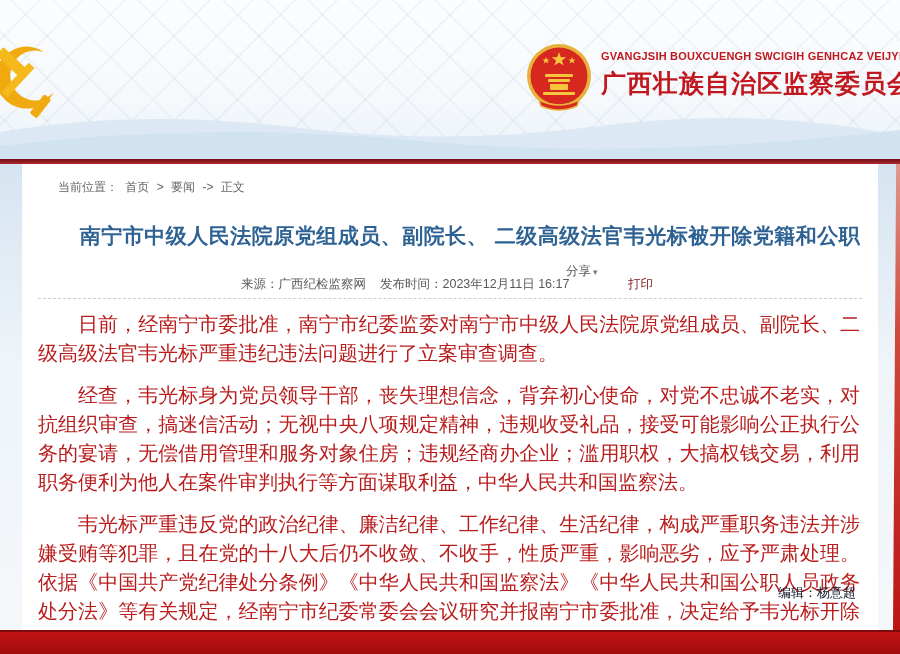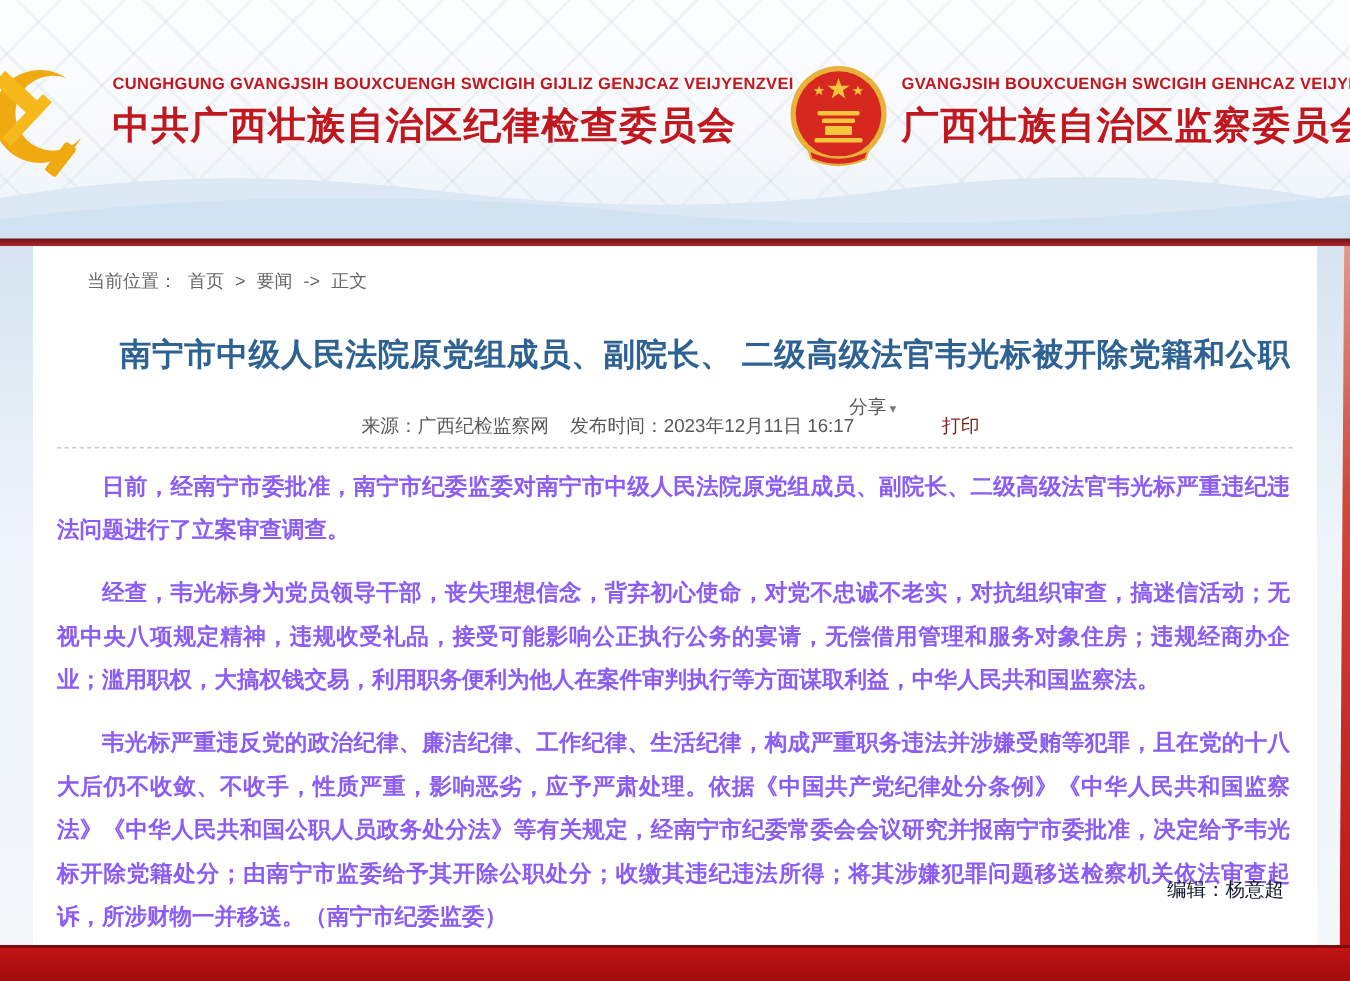--- a/index.html
+++ b/index.html
@@ -48,22 +48,22 @@
 
   .meta{position:absolute;left:0;top:0;width:856px;height:140px;font-size:12.5px;color:#595959;}
   .meta-source{position:absolute;left:219px;top:112px;text-align:center;}
   .meta-time{position:absolute;left:358px;top:112px;}
   .share-btn{position:absolute;left:544px;top:99px;cursor:pointer;color:#595959;text-align:right;}
   .share-caret{font-size:9px;color:#7a7a7a;margin-left:2px;}
   .print-btn{position:absolute;left:606px;top:112px;cursor:pointer;color:#7f1d1d;}
   .dotted-sep{position:absolute;left:16px;top:134px;width:824px;border-top:1px dashed #c9cdd2;}
 
   .article-body{position:absolute;left:16px;top:146px;width:822px;}
-  .article-body p{margin:0 0 13px 0;font-size:15px;line-height:29px;color:#8b5cf6;
-    text-indent:2em;text-align:justify;font-family:"Liberation Sans","DejaVu Sans",sans-serif;font-weight:bold;}
+  .article-body p{margin:0 0 13px 0;font-size:20px;line-height:29px;color:#b91c1c;
+    text-indent:2em;text-align:justify;font-family:"Liberation Sans","DejaVu Sans",sans-serif;}
   .editor-line{position:absolute;right:22px;top:420px;font-size:13px;color:#0f172a;}
 </style>
 </head>
 <body>
 
 <div id="app">
 
   <div class="header">
     <svg class="mountains" viewBox="0 0 900 58" preserveAspectRatio="none">
       <path d="M0,58 L0,30 Q140,6 300,26 Q450,44 600,24 Q760,4 900,34 L900,58 Z" fill="#dcE9f5"></path>
@@ -71,24 +71,20 @@
     </svg>
 
     <div class="org org-left">
       <div class="emblem-box">
         <svg width="82" height="82" viewBox="0 0 82 82">
           <path d="M64,10 A31,31 0 1,0 74,50 A25,25 0 1,1 64,10 Z" fill="#f0a90f"></path>
           <rect x="56" y="52" width="9" height="24" rx="2" transform="rotate(38 60 64)" fill="#f0a90f"></rect>
           <rect x="16" y="14" width="30" height="11" rx="1" transform="rotate(43 31 19)" fill="#f5b91c"></rect>
           <rect x="34" y="18" width="8" height="40" transform="rotate(43 38 38)" fill="#f5b91c"></rect>
         </svg>
-      </div>
-      <div class="org-text">
-        <div class="org-subtitle">CUNGHGUNG GVANGJSIH BOUXCUENGH SWCIGIH GIJLIZ GENJCAZ VEIJYENZVEI</div>
-        <div class="org-title">中共广西壮族自治区纪律检查委员会</div>
       </div>
     </div>
 
     <div class="org org-right">
       <div class="emblem-box">
         <svg width="68" height="72" viewBox="0 0 68 72">
           <circle cx="34" cy="34" r="32" fill="#e8b23a"></circle>
           <circle cx="34" cy="34" r="28.5" fill="#d6281f"></circle>
           <polygon points="34,10 35.8,15.2 41.3,15.2 36.9,18.4 38.6,23.6 34,20.4 29.4,23.6 31.1,18.4 26.7,15.2 32.2,15.2" fill="#f6c63c"></polygon>
           <polygon points="21,15 22,17.5 24.6,17.5 22.5,19 23.3,21.5 21,20 18.7,21.5 19.5,19 17.4,17.5 20,17.5" fill="#f6c63c"></polygon>

